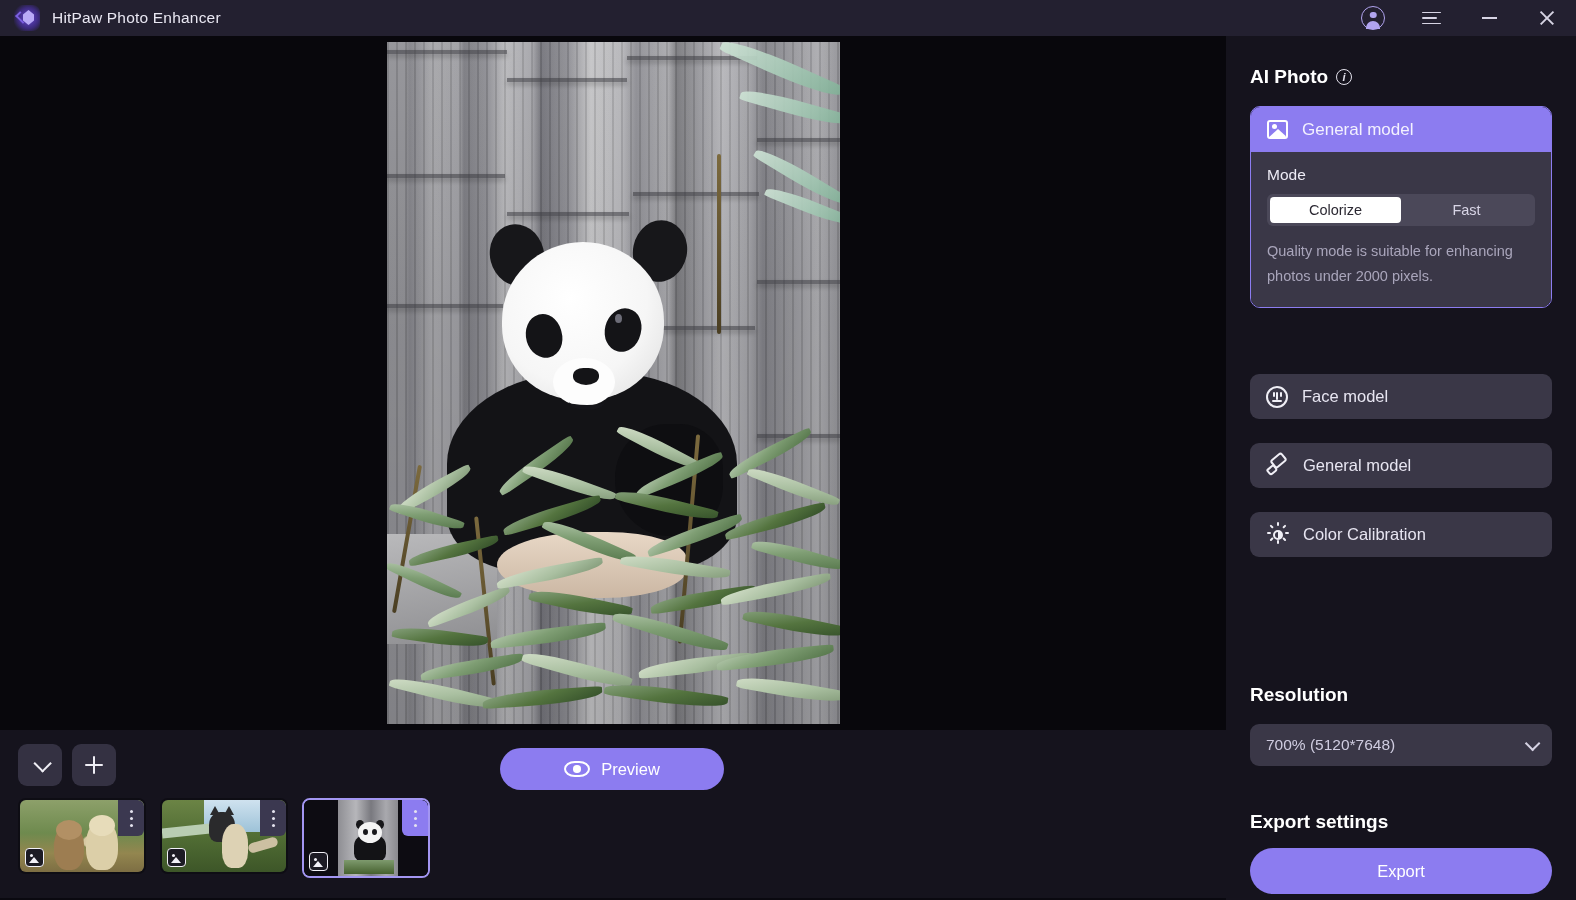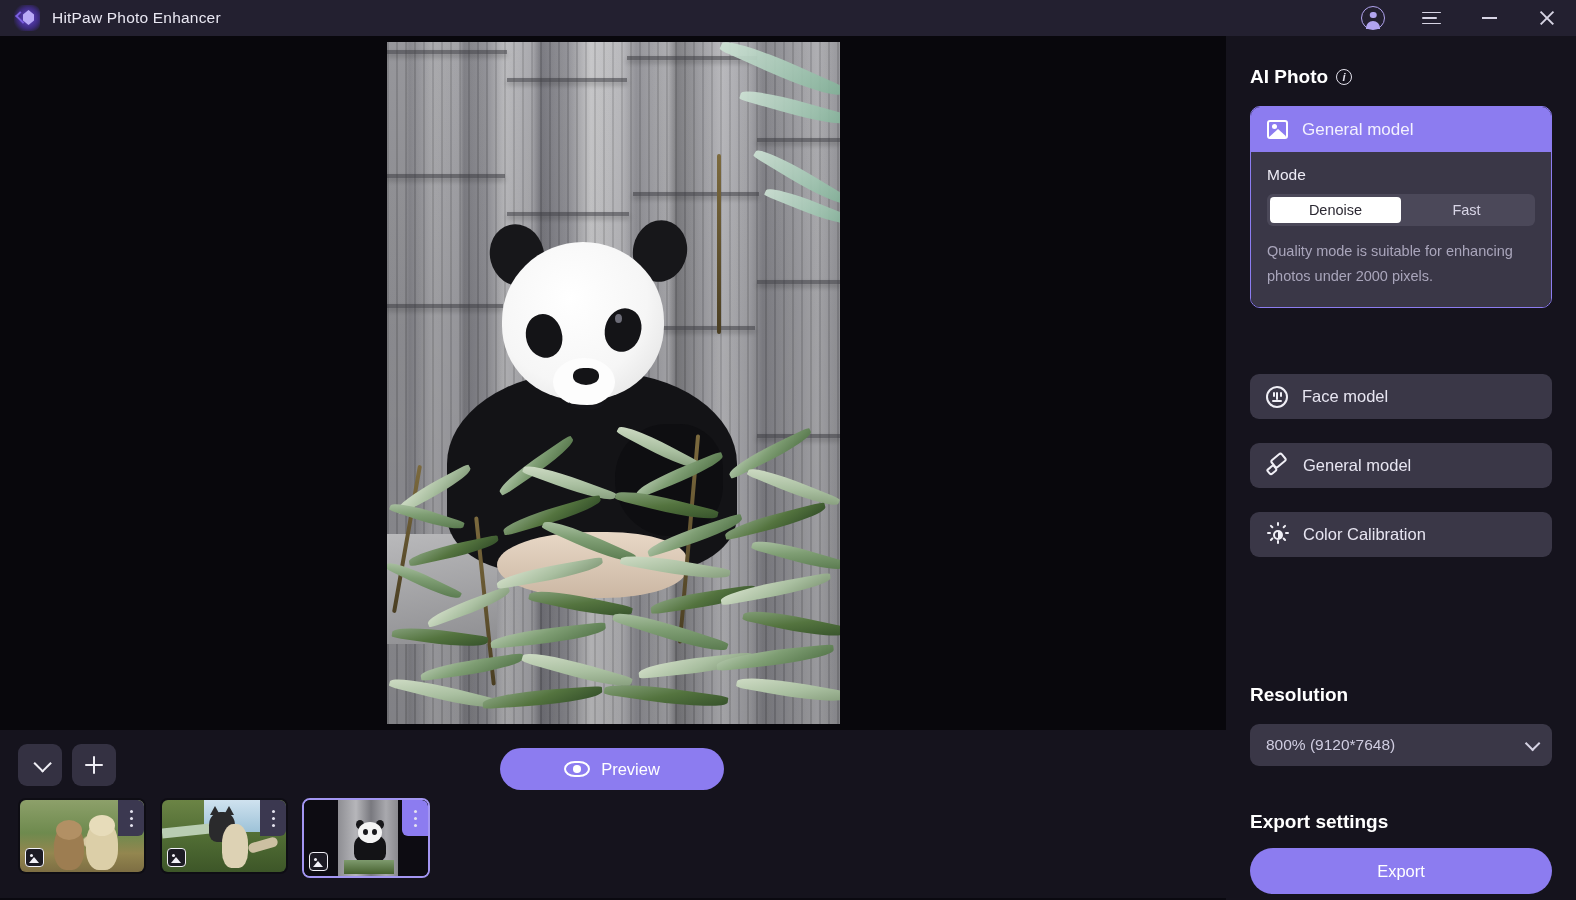--- a/index.html
+++ b/index.html
@@ -792,21 +792,21 @@
       <div class="model-head">
         <span class="ico-picture">
           <span class="sun"></span>
             <span class="mount"></span>
         </span>
         <span class="model-head-label">General model</span>
       </div>
       <div class="mode-body">
         <div class="mode-label">Mode</div>
         <div class="seg">
-          <div class="seg-item active">Denoise</div>
+          <div class="seg-item active">Colorize</div>
           <div class="seg-item">Fast</div>
         </div>
         <div class="mode-desc">Quality mode is suitable for enhancing photos under 2000 pixels.</div>
       </div>
     </div>
 
     <div class="model-list">
 
 
       <div class="model-row">
@@ -841,21 +841,21 @@
         </span>
         <span class="model-row-label">Color Calibration</span>
       </div>
 
     </div>
 
     <div class="section-title res-title">
       <span>Resolution</span>
     </div>
     <div class="res-select">
-      <span class="res-value">800% (9120*7648)</span>
+      <span class="res-value">700% (5120*7648)</span>
       <span class="chev-small"></span>
     </div>
 
     <div class="section-title exp-title">
       <span>Export settings</span>
     </div>
     <button class="export-btn">Export</button>
 
   </div>
 

